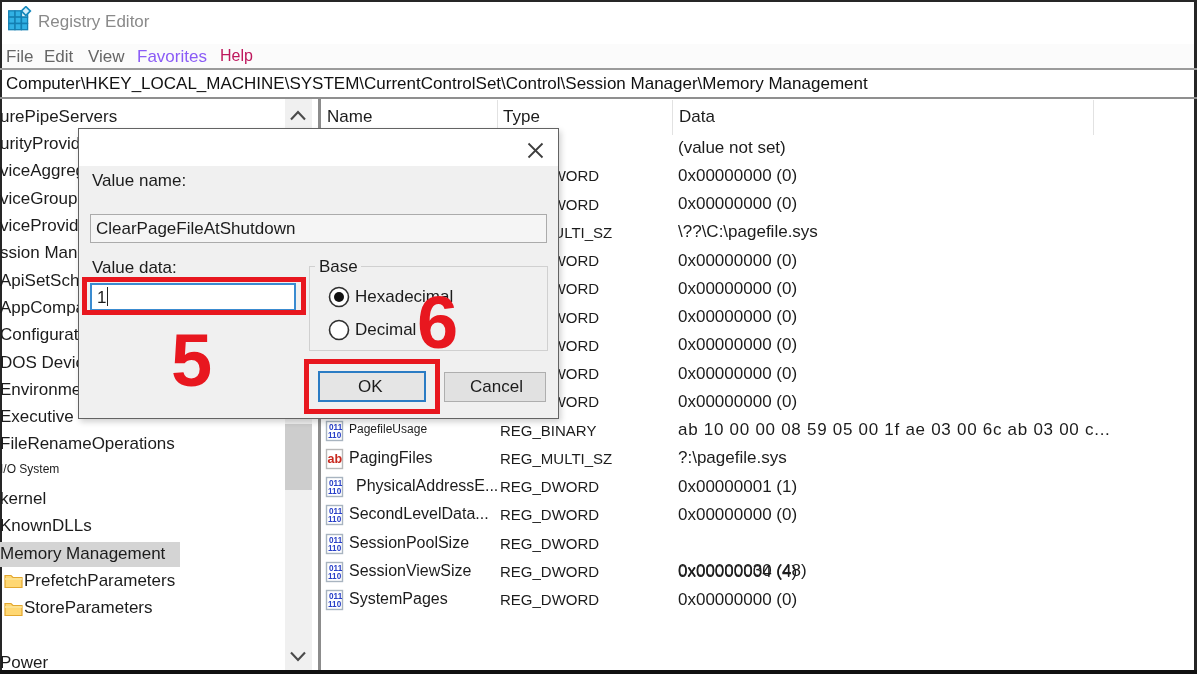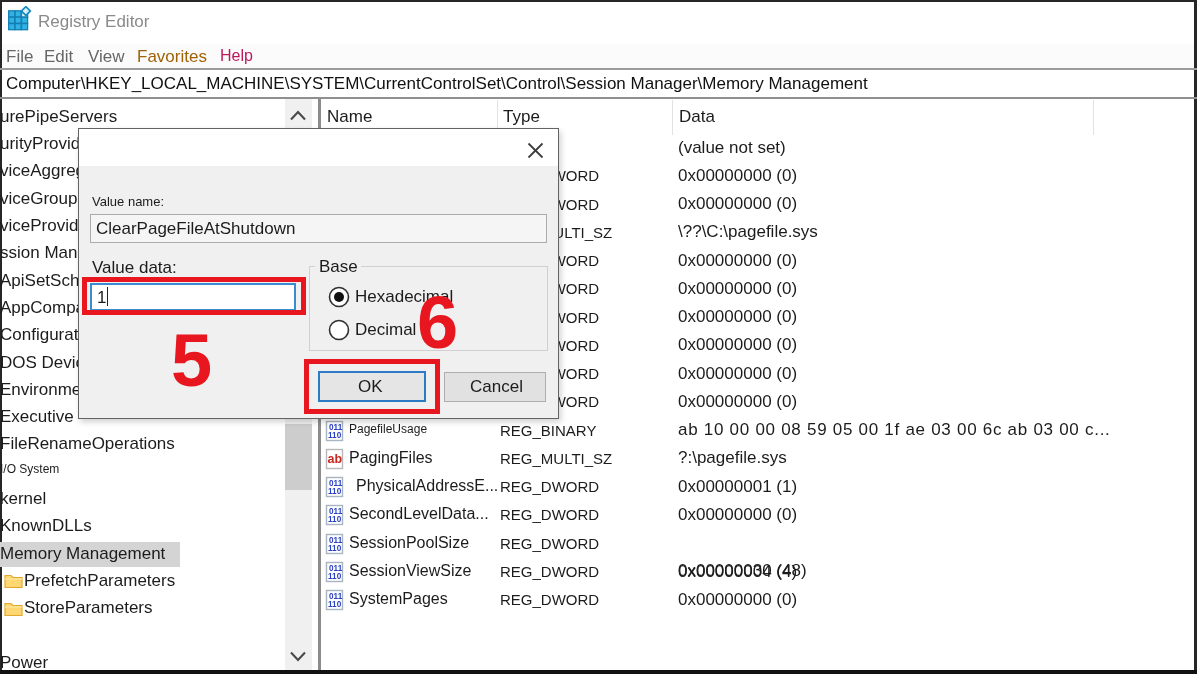--- a/index.html
+++ b/index.html
@@ -29,21 +29,21 @@
 </g>
 <rect x="14.7" y="1.9" width="6.3" height="6.3" transform="rotate(45 17.8 5.1)" fill="#d4eefa" stroke="#1589bd" stroke-width="1.7"></rect>
 </svg>
 
 <div class="txt" style="left:38px;top:12px;font-size:17px;color:#8a8a8a">Registry Editor</div>
 
 <div class="abs" style="left:2px;top:44px;width:1192px;height:24px;background:#fbfbfb"></div>
 <div class="txt" style="left:6px;top:47px;font-size:17px;color:#666666">File</div>
 <div class="txt" style="left:44px;top:47px;font-size:17px;color:#666666">Edit</div>
 <div class="txt" style="left:88px;top:47px;font-size:17px;color:#666666">View</div>
-<div class="txt" style="left:137px;top:47px;font-size:17px;color:#a16207">Favorites</div>
+<div class="txt" style="left:137px;top:47px;font-size:17px;color:#8b5cf6">Favorites</div>
 <div class="txt" style="left:220px;top:47px;font-size:16px;color:#be185d">Help</div>
 
 <div class="abs" style="left:0;top:68px;width:1197px;height:2px;background:#9b9b9b"></div>
 <div class="abs" style="left:0;top:97px;width:1197px;height:2px;background:#8f8f8f"></div>
 <div class="txt" id="addr" style="left:6px;top:74px;font-size:17px;color:#111111">Computer\HKEY_LOCAL_MACHINE\SYSTEM\CurrentControlSet\Control\Session Manager\Memory Management</div>
 
 <div class="txt" style="left:0px;top:106.8px;font-size:17px">urePipeServers</div>
 <div class="txt" style="left:0px;top:134.1px;font-size:17px">urityProviders</div>
 <div class="txt" style="left:0px;top:161.4px;font-size:17px">viceAggregation</div>
 <div class="txt" style="left:0px;top:188.7px;font-size:17px">viceGroupOrder</div>
@@ -224,21 +224,21 @@
     <div class="txt" style="left:349px;top:590.0px;font-size:16px">SystemPages</div>
 <div class="txt" style="left:500px;top:591.0px;font-size:15px">REG_DWORD</div>
 <div class="txt" style="left:678px;top:589.5px;font-size:17px">0x00000000 (0)</div>
 
 <div class="abs" style="left:78px;top:128px;width:481px;height:291px;background:#f0f0f0;border:1px solid #636363;box-shadow:2px 3px 6px rgba(0,0,0,0.18)"></div>
 <div class="abs" style="left:79px;top:129px;width:479px;height:37px;background:#ffffff"></div>
 <svg class="abs" style="left:527px;top:142px" width="17" height="17" viewBox="0 0 17 17">
 <line x1="1.5" y1="1.5" x2="15.5" y2="15.5" stroke="#3d3d3d" stroke-width="1.8"></line>
 <line x1="15.5" y1="1.5" x2="1.5" y2="15.5" stroke="#3d3d3d" stroke-width="1.8"></line>
     </svg>
-<div class="txt" style="left:92px;top:194px;font-size:13px">Value name:</div>
+<div class="txt" style="left:92px;top:171px;font-size:17px">Value name:</div>
 <div class="abs" style="left:90px;top:214px;width:457px;height:29px;background:#f5f5f5;border:1px solid #ababab"></div>
 <div class="txt" style="left:96px;top:219px;font-size:17px">ClearPageFileAtShutdown</div>
 <div class="txt" style="left:92px;top:258px;font-size:17px">Value data:</div>
 <div class="abs" style="left:90px;top:283px;width:206px;height:28px;background:#ffffff;border:2px solid #3a8bd0"></div>
 <div class="txt" style="left:97px;top:288px;font-size:17px">1</div>
 <div class="abs" style="left:107px;top:287px;width:1px;height:19px;background:#222222"></div>
 
 <div class="abs" style="left:309px;top:266px;width:239px;height:85px;border:1px solid #d0d0d0"></div>
 <div class="abs" style="left:315px;top:258px;width:46px;height:17px;background:#f0f0f0"></div>
 <div class="txt" style="left:319px;top:257px;font-size:17px">Base</div>

